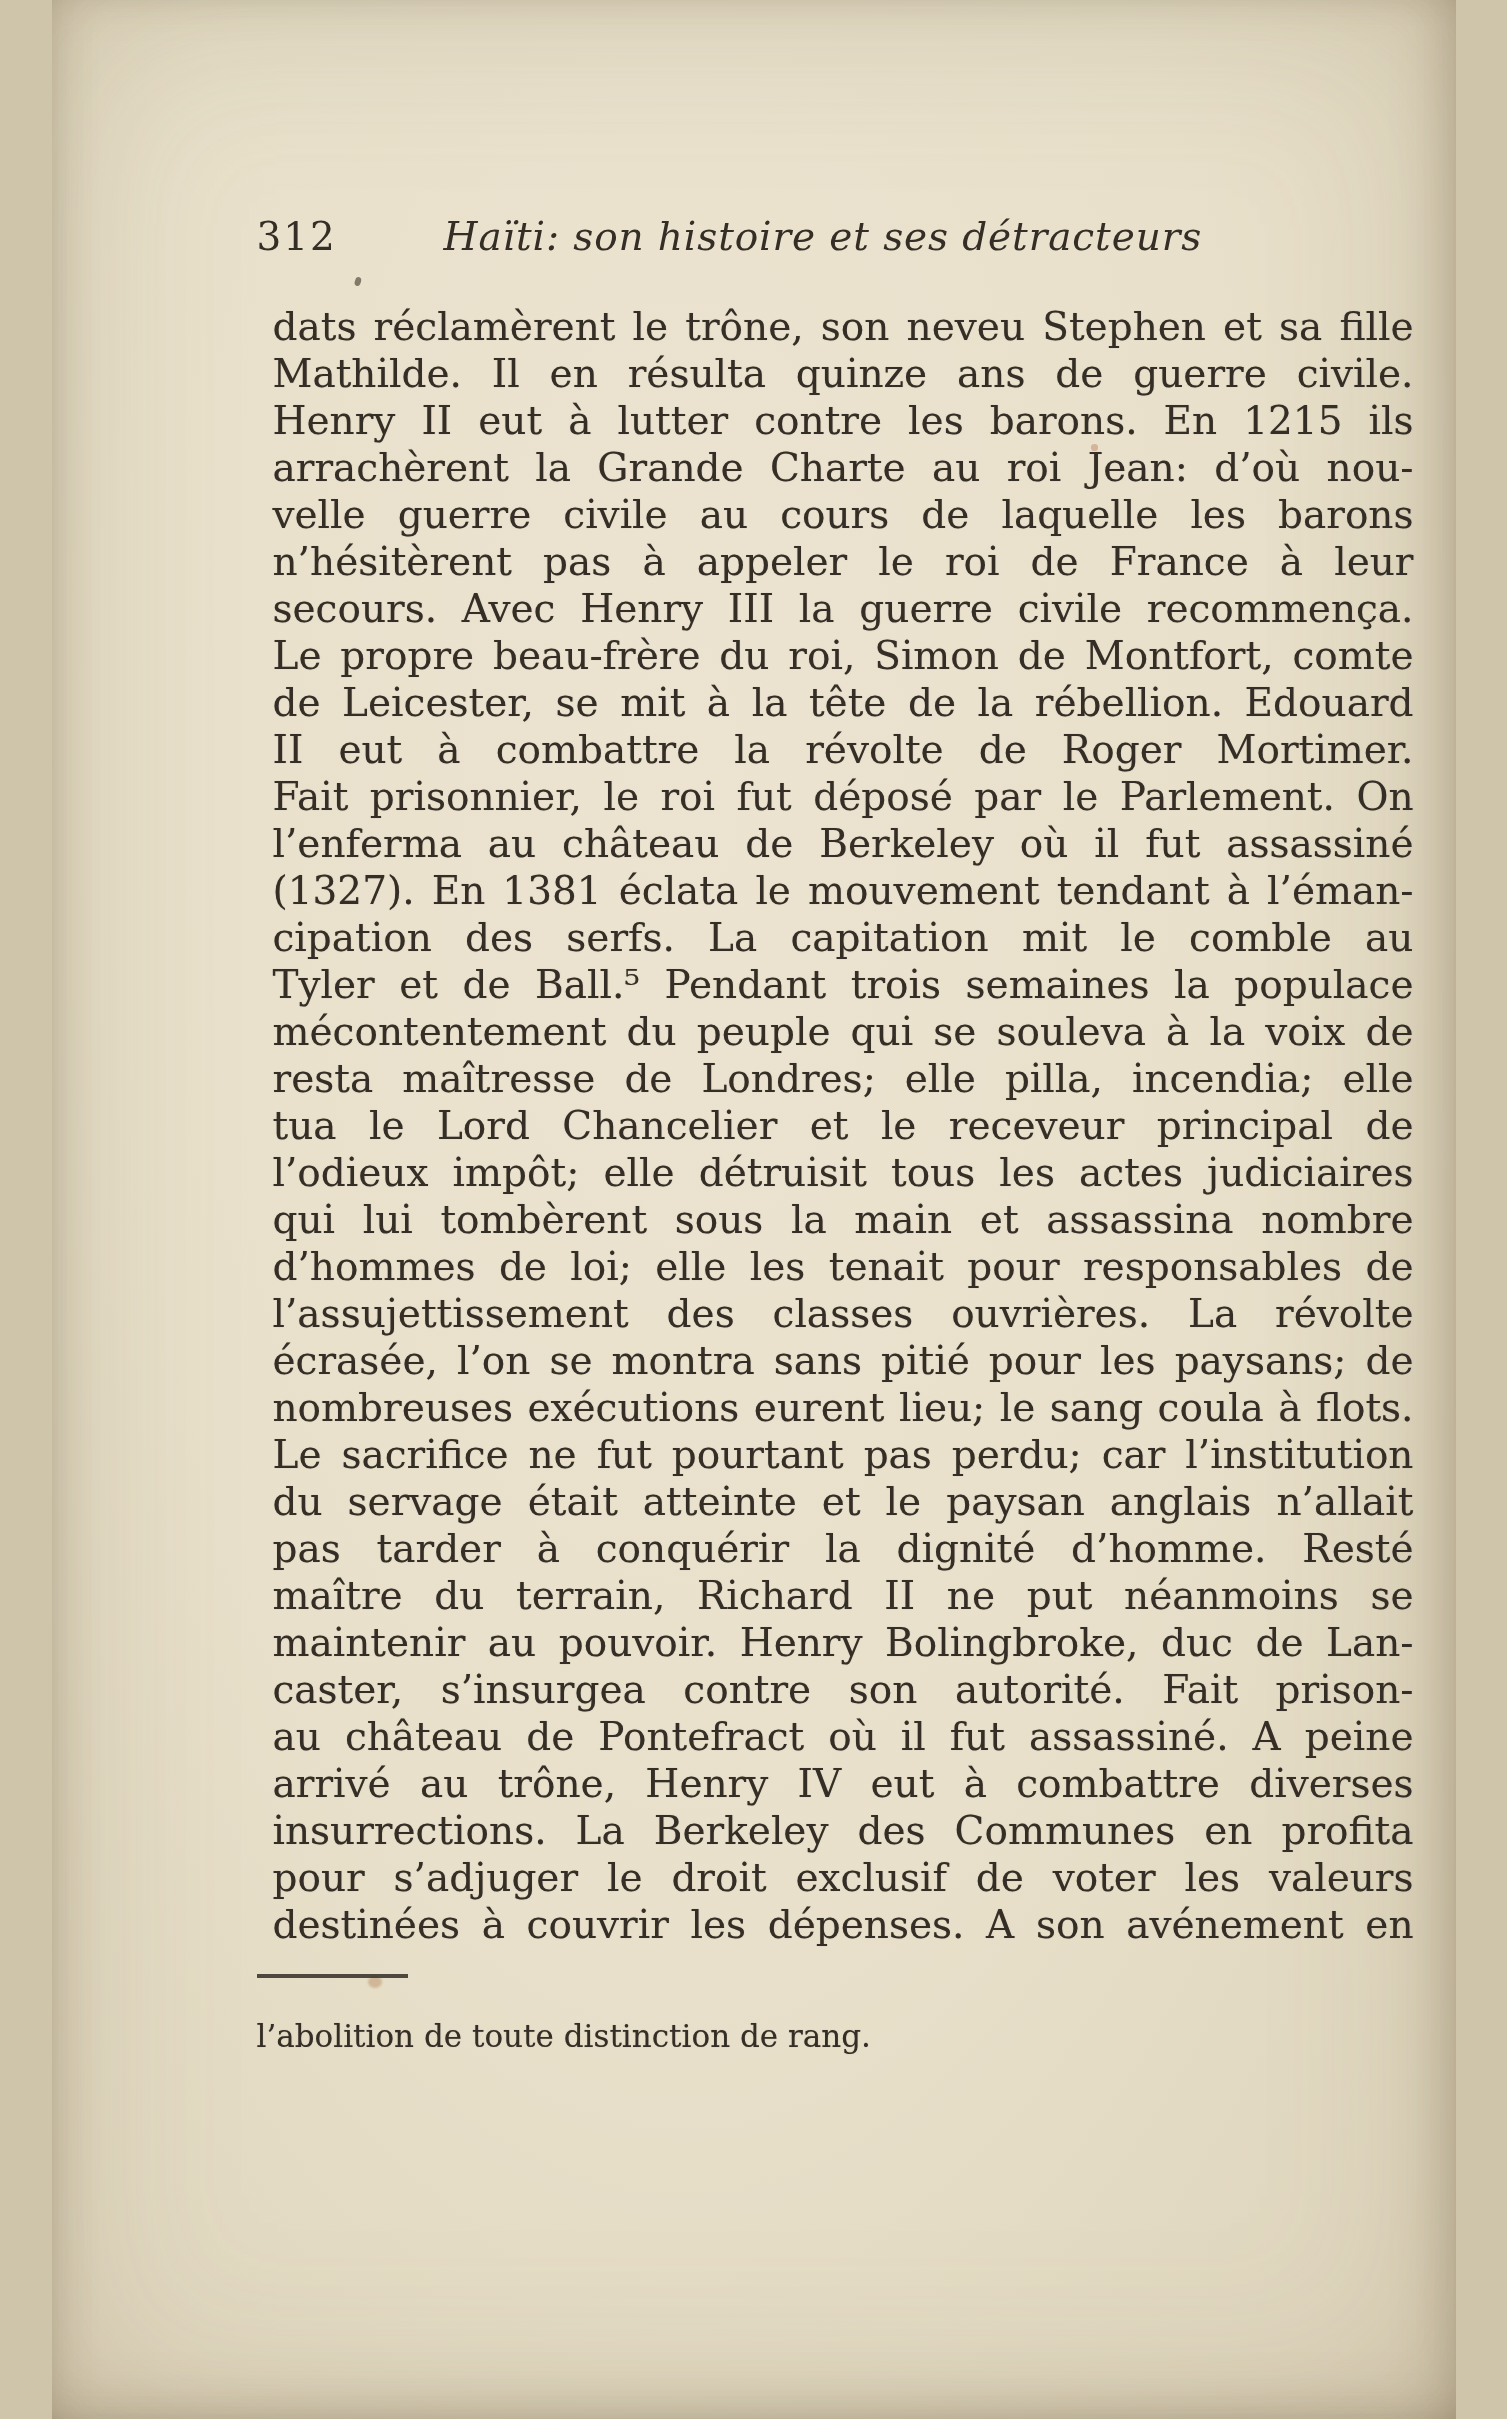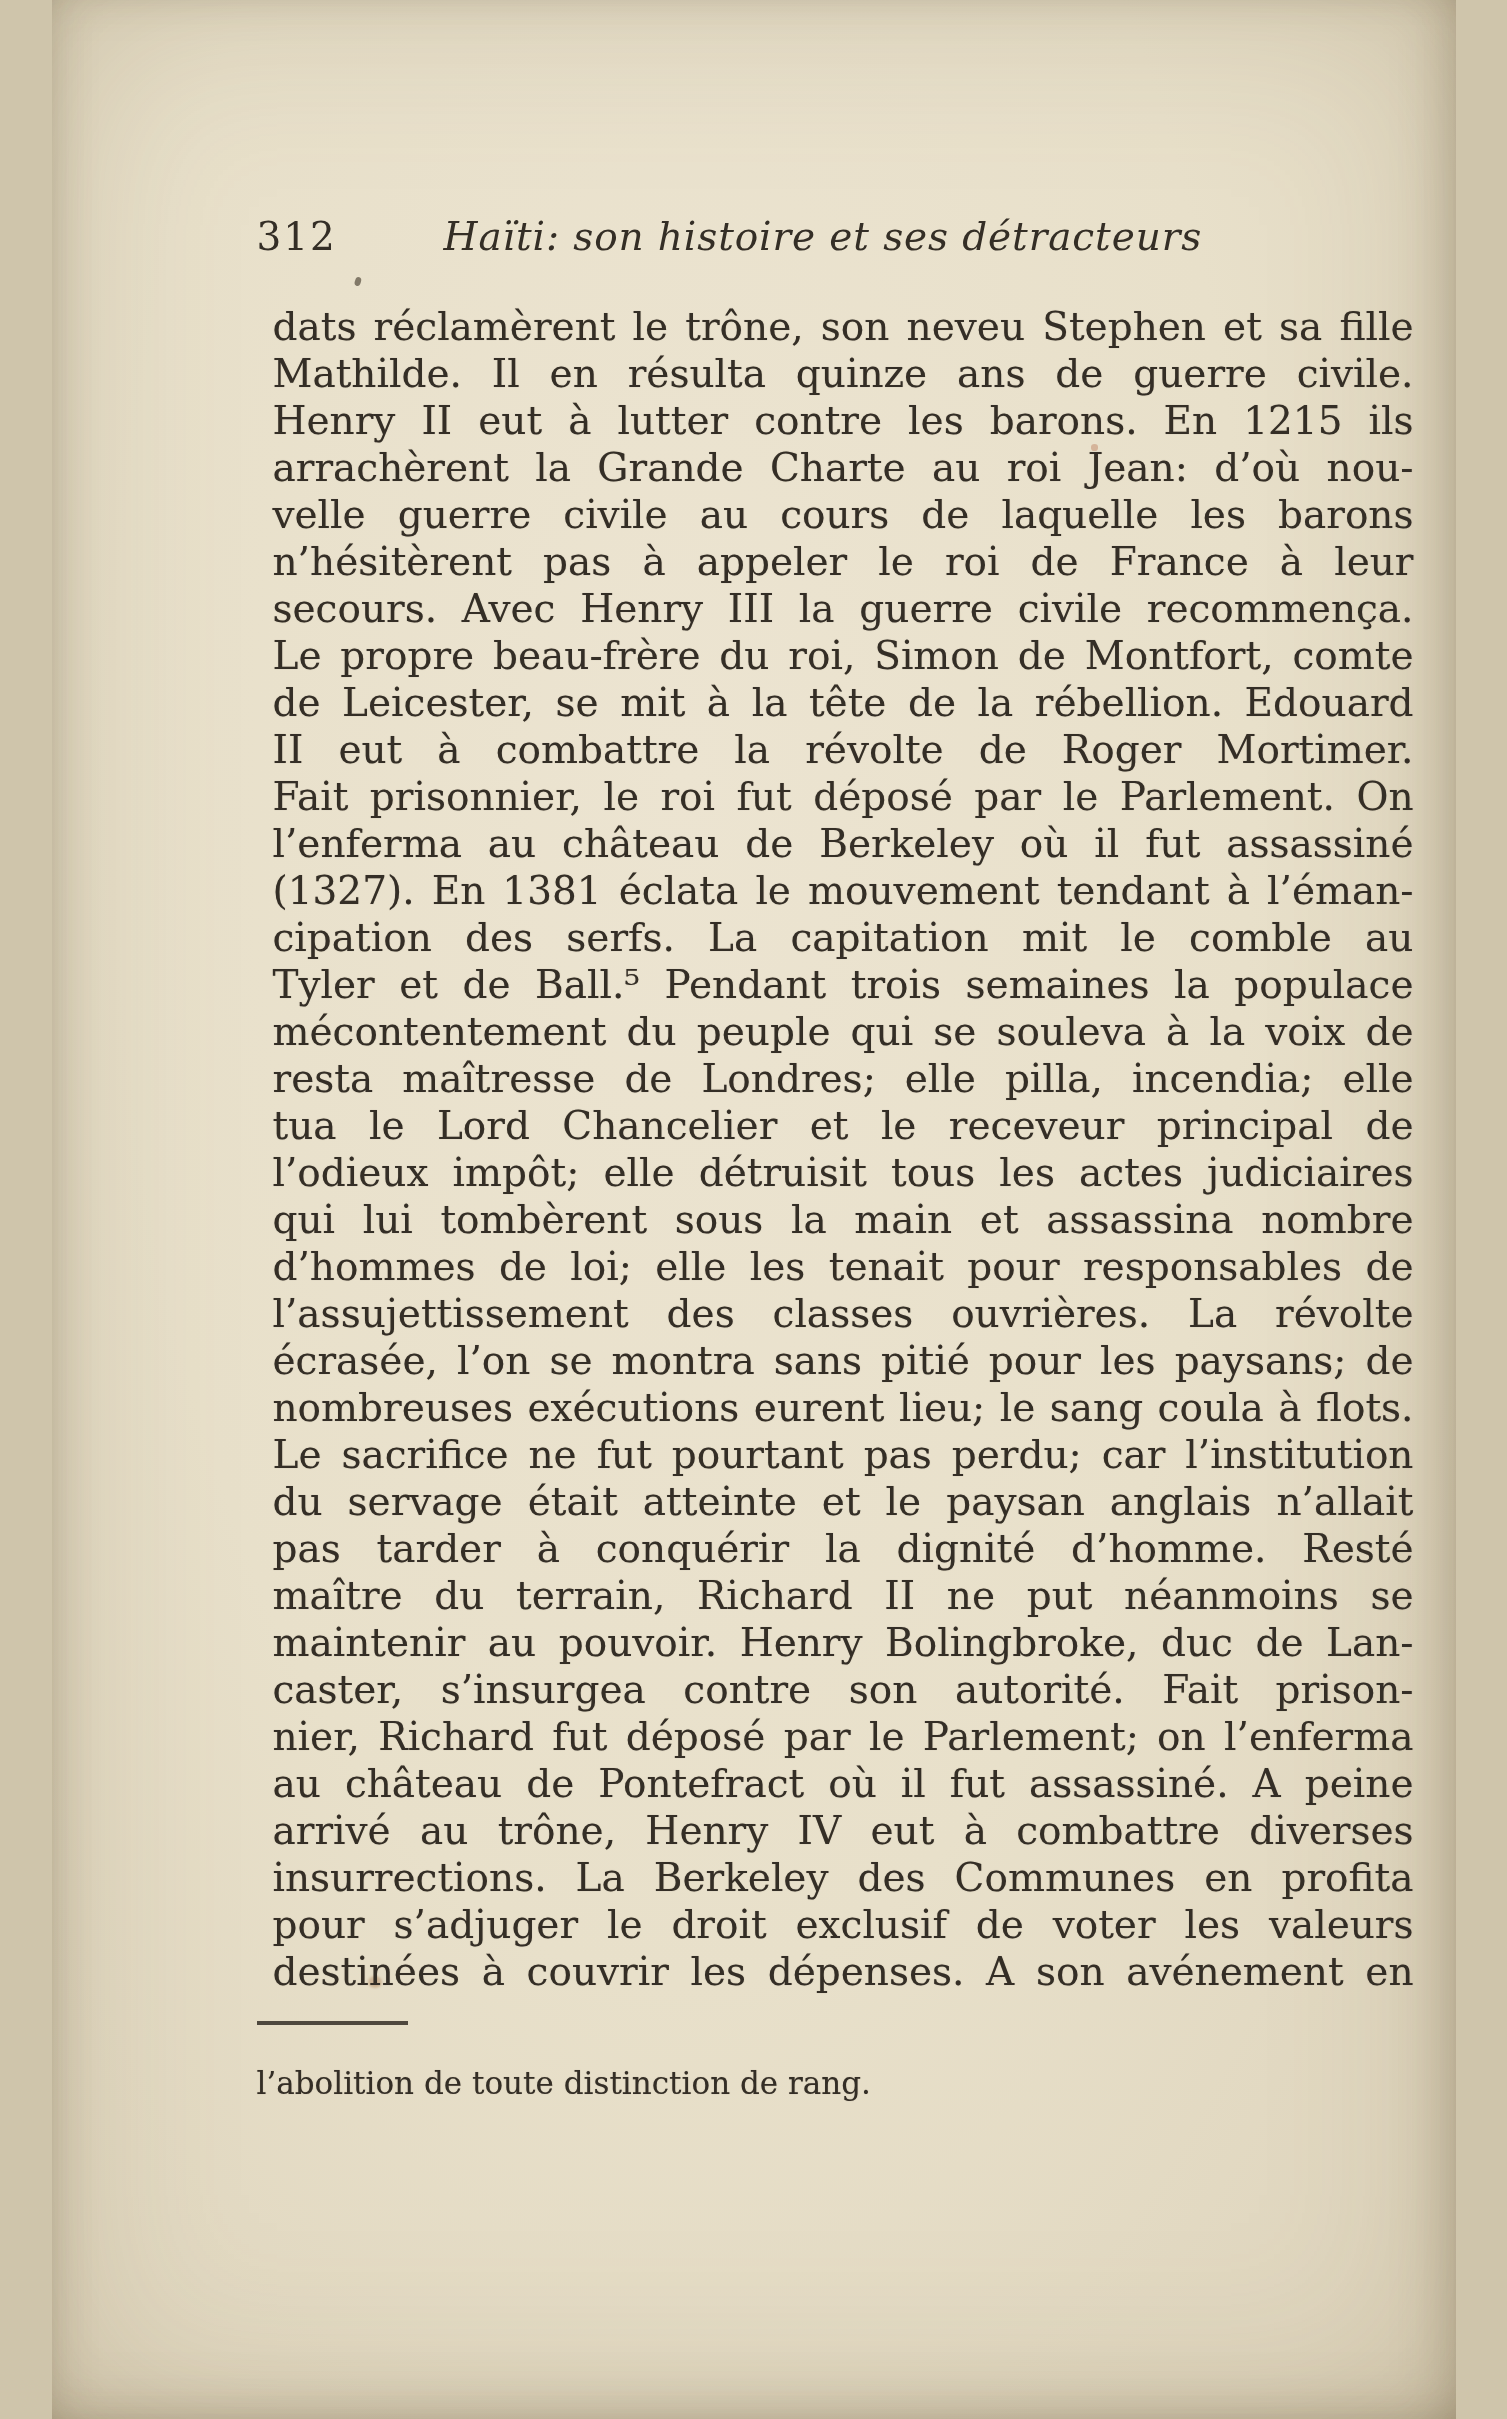--- a/index.html
+++ b/index.html
@@ -147,21 +147,20 @@
       <div class="line">d’hommes de loi; elle les tenait pour responsables de</div>
       <div class="line">l’assujettissement des classes ouvrières.  La révolte</div>
       <div class="line">écrasée, l’on se montra sans pitié pour les paysans; de</div>
       <div class="line">nombreuses exécutions eurent lieu; le sang coula à flots.</div>
       <div class="line">Le sacrifice ne fut pourtant pas perdu; car l’institution</div>
       <div class="line">du servage était atteinte et le paysan anglais n’allait</div>
       <div class="line">pas tarder à conquérir la dignité d’homme.  Resté</div>
       <div class="line">maître du terrain, Richard II ne put néanmoins se</div>
       <div class="line">maintenir au pouvoir.  Henry Bolingbroke, duc de Lan-</div>
       <div class="line">caster, s’insurgea contre son autorité.  Fait prison-</div>
-      <div class="line">nier, Richard fut déposé par le Parlement; on l’enferma</div>
       <div class="line">au château de Pontefract où il fut assassiné.  A peine</div>
       <div class="line">arrivé au trône, Henry IV eut à combattre diverses</div>
       <div class="line">insurrections.  La Berkeley des Communes en profita</div>
       <div class="line">pour s’adjuger le droit exclusif de voter les valeurs</div>
       <div class="line">destinées à couvrir les dépenses.  A son avénement en</div>
     </div>
 
     <div class="footnote-rule"></div>
 
     <div class="footnote">

